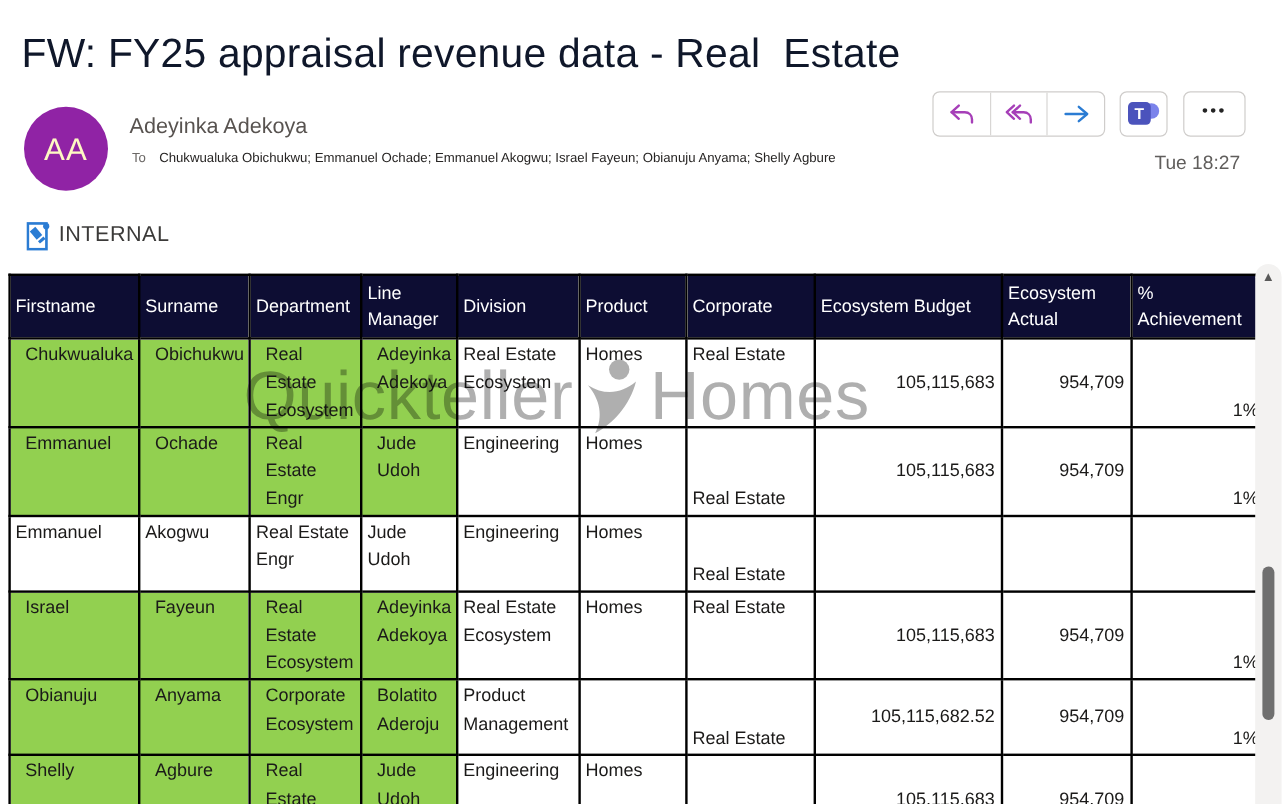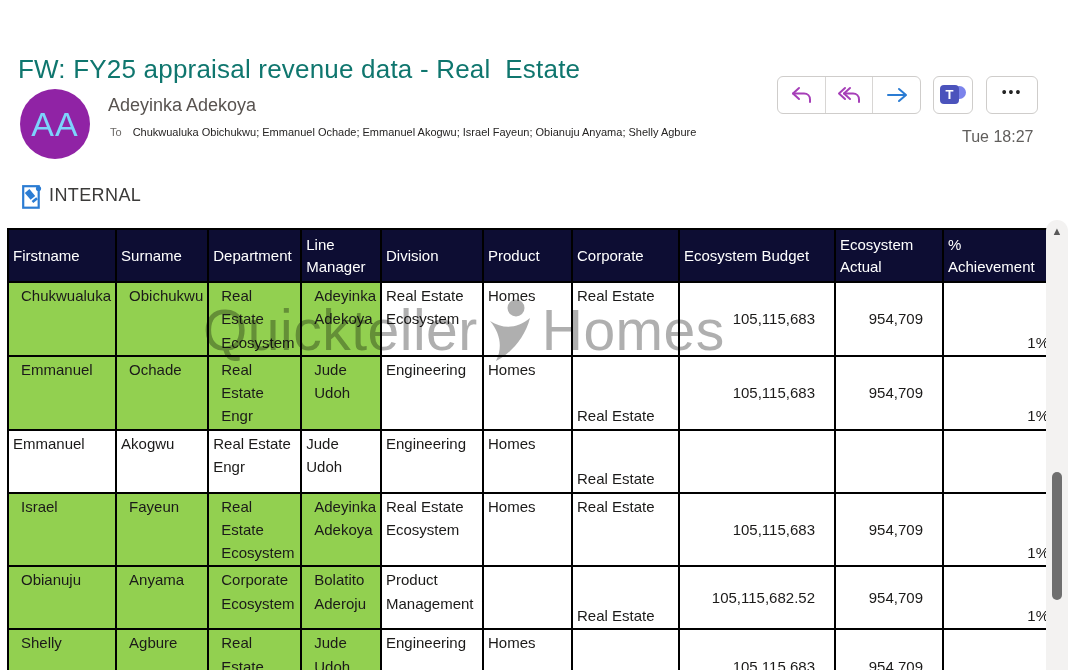--- a/index.html
+++ b/index.html
@@ -6,27 +6,27 @@
     --avatar:#9023A5; --header-bg:#0D0D33; --hl:#92D050;
     --purple:#A63FB8; --blue:#2B7CD3; --wm:#7D7D7D; --teams:#4B53BC;
   }
   *{box-sizing:border-box;margin:0;padding:0;}
   html,body{width:1071px;height:670px;}
   body{
     position:relative;background:#fff;overflow:hidden;
     font-family:"Liberation Sans", sans-serif;color:#1b1a19;
   }
   .subject{
-    position:absolute;left:18px;top:26px;font-size:26px;font-weight:400;
-    color:#0f766e;white-space:pre-wrap;letter-spacing:.2px;margin-top:28px;
+    position:absolute;left:18px;top:26px;font-size:34px;font-weight:400;
+    color:#0f172a;white-space:pre-wrap;letter-spacing:.2px;
   }
   .avatar{
     position:absolute;left:20px;top:89px;width:70px;height:70px;border-radius:50%;
-    background:var(--avatar);color:#7dd3fc;display:flex;align-items:center;
-    justify-content:center;font-size:34px;letter-spacing:1px;cursor:pointer;
+    background:var(--avatar);color:#fef9c3;display:flex;align-items:center;
+    justify-content:center;font-size:26px;letter-spacing:1px;cursor:pointer;
   }
   .sender-name{position:absolute;left:108px;top:95px;font-size:18px;color:#585350;}
   .to-row{
     position:absolute;left:110px;top:125px;width:812px;display:flex;gap:11px;
     font-size:11px;line-height:1.45;color:#262423;
   }
   .to-label{color:#6b6866;flex:0 0 auto;}
   .recipients{flex:1 1 auto;}
   .timestamp{position:absolute;left:962px;top:128px;font-size:16px;color:#605e5c;white-space:nowrap;}
   
@@ -55,21 +55,21 @@
   
   .table-wrap{position:absolute;left:7px;top:228px;}
   table{border-collapse:collapse;table-layout:fixed;}
   th,td{border:2px solid #000;font-size:15px;overflow:hidden;}
   th{
     background:var(--header-bg);color:#fff;font-weight:400;height:53px;
     vertical-align:middle;text-align:left;padding:2px 4px;line-height:1.45;
   }
   td{height:63px;vertical-align:top;padding:1px 4px;line-height:1.55;background:#fff;}
   td.hl{background:var(--hl);padding-left:12px;}
-  td.num{text-align:right;vertical-align:middle;padding-right:19px;}
+  td.num{text-align:right;vertical-align:middle;padding-right:5px;}
   td.pct{text-align:right;vertical-align:bottom;padding-right:3px;}
   td.eco-top{vertical-align:top;}
   td.eco-bottom{vertical-align:bottom;}
   
   .watermark{
     position:absolute;left:203px;top:297px;display:flex;align-items:flex-end;gap:8px;
     font-size:57px;font-weight:400;color:var(--wm);opacity:.62;
     mix-blend-mode:multiply;pointer-events:none;letter-spacing:.5px;white-space:nowrap;
   }
   .wm-logo{width:44px;height:64px;margin:0 2px;}

